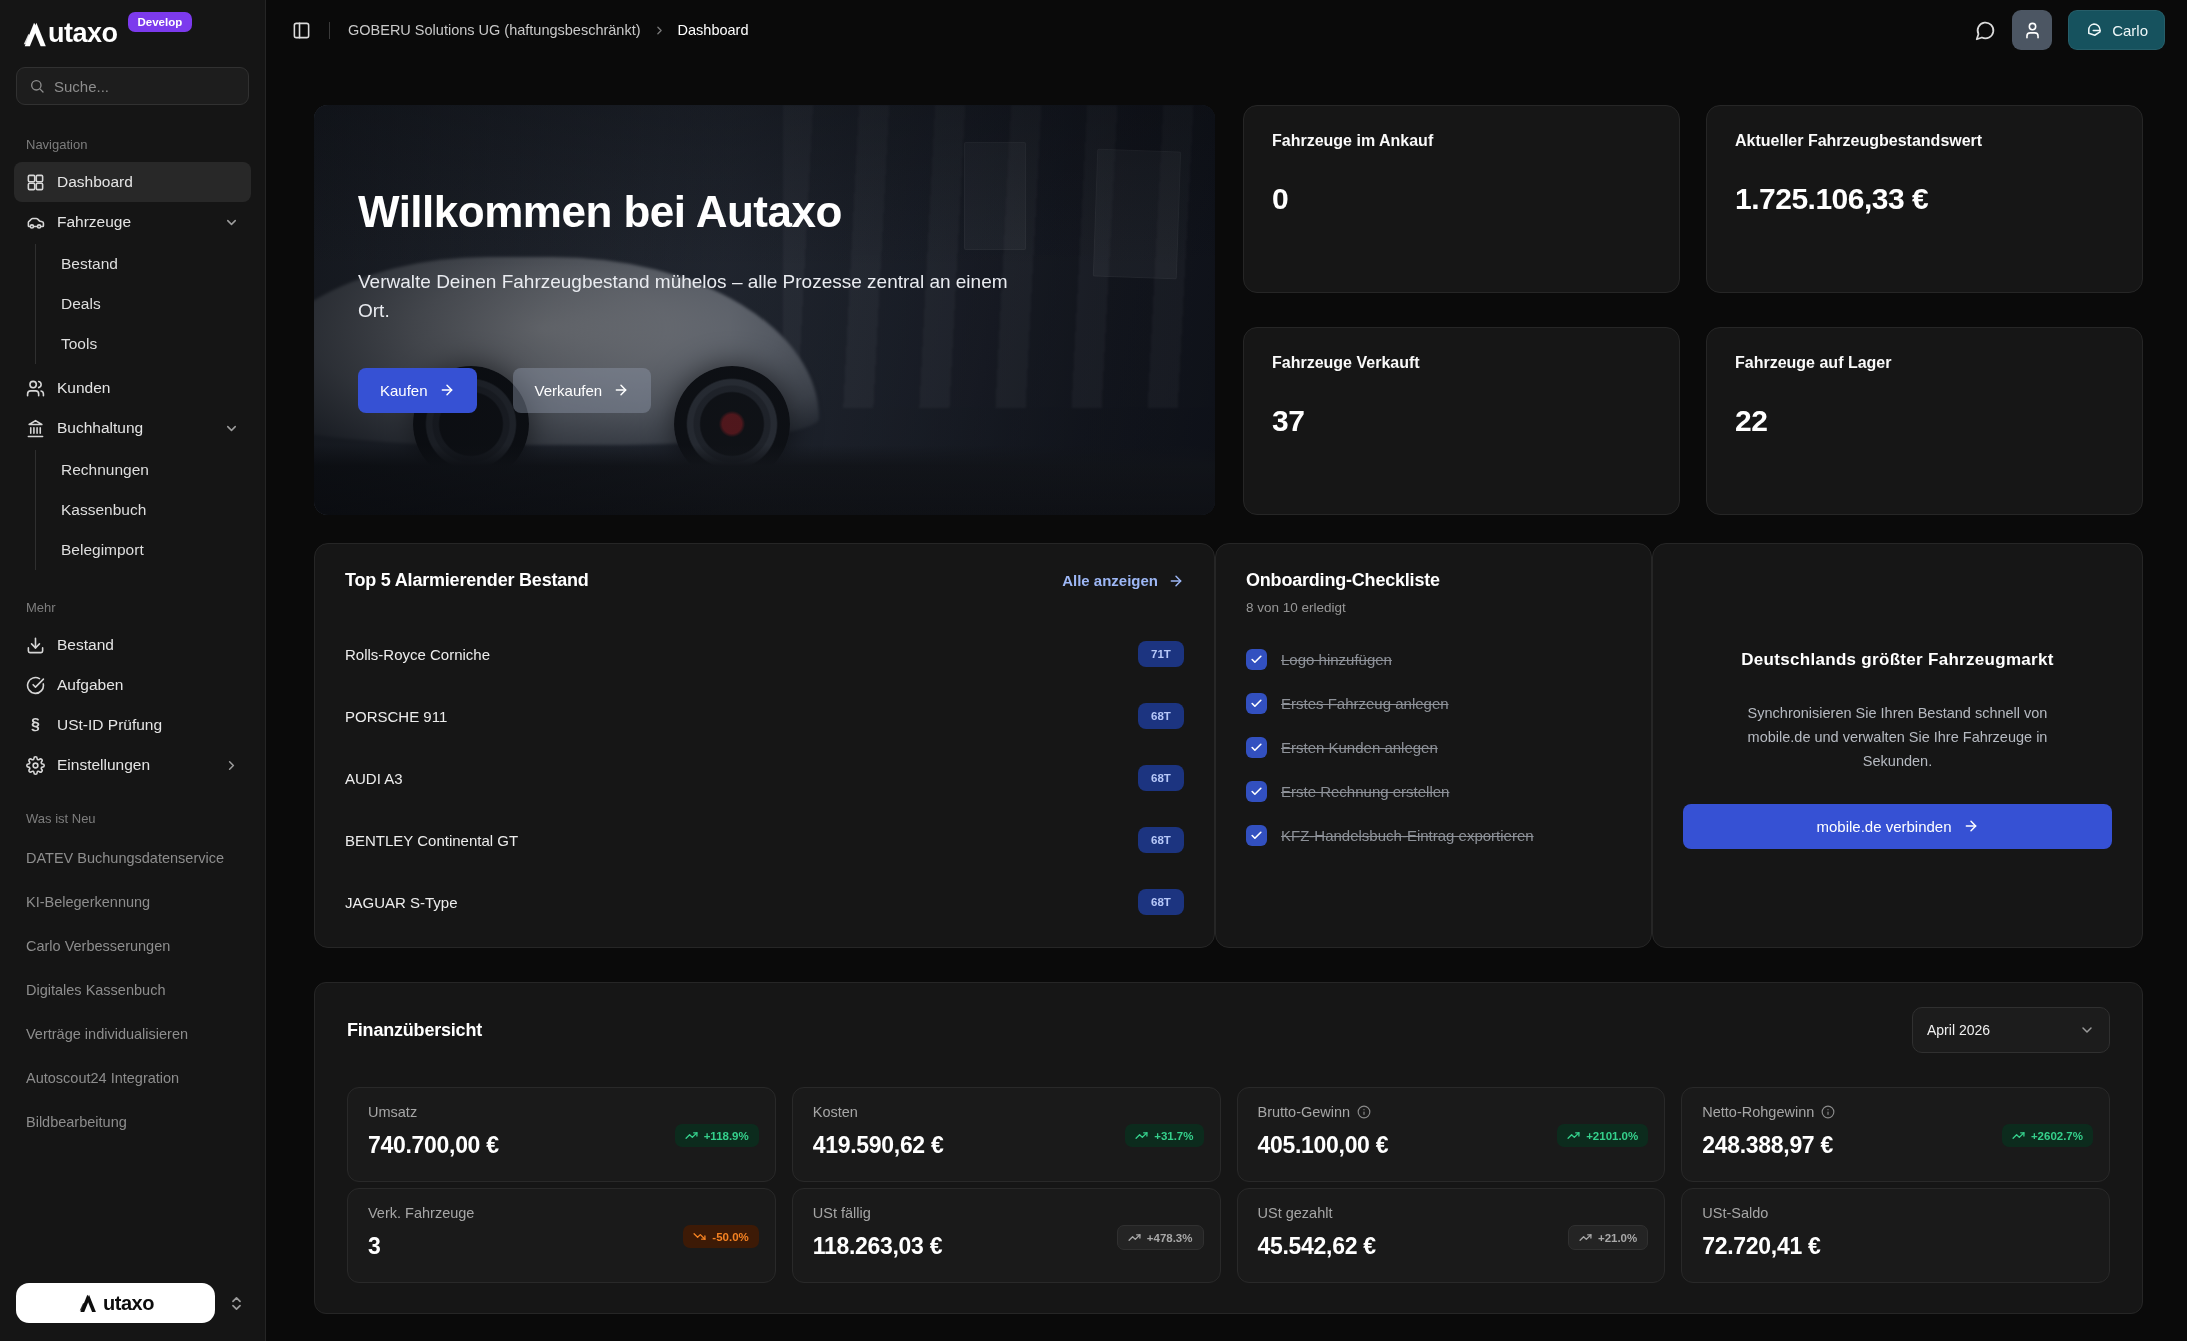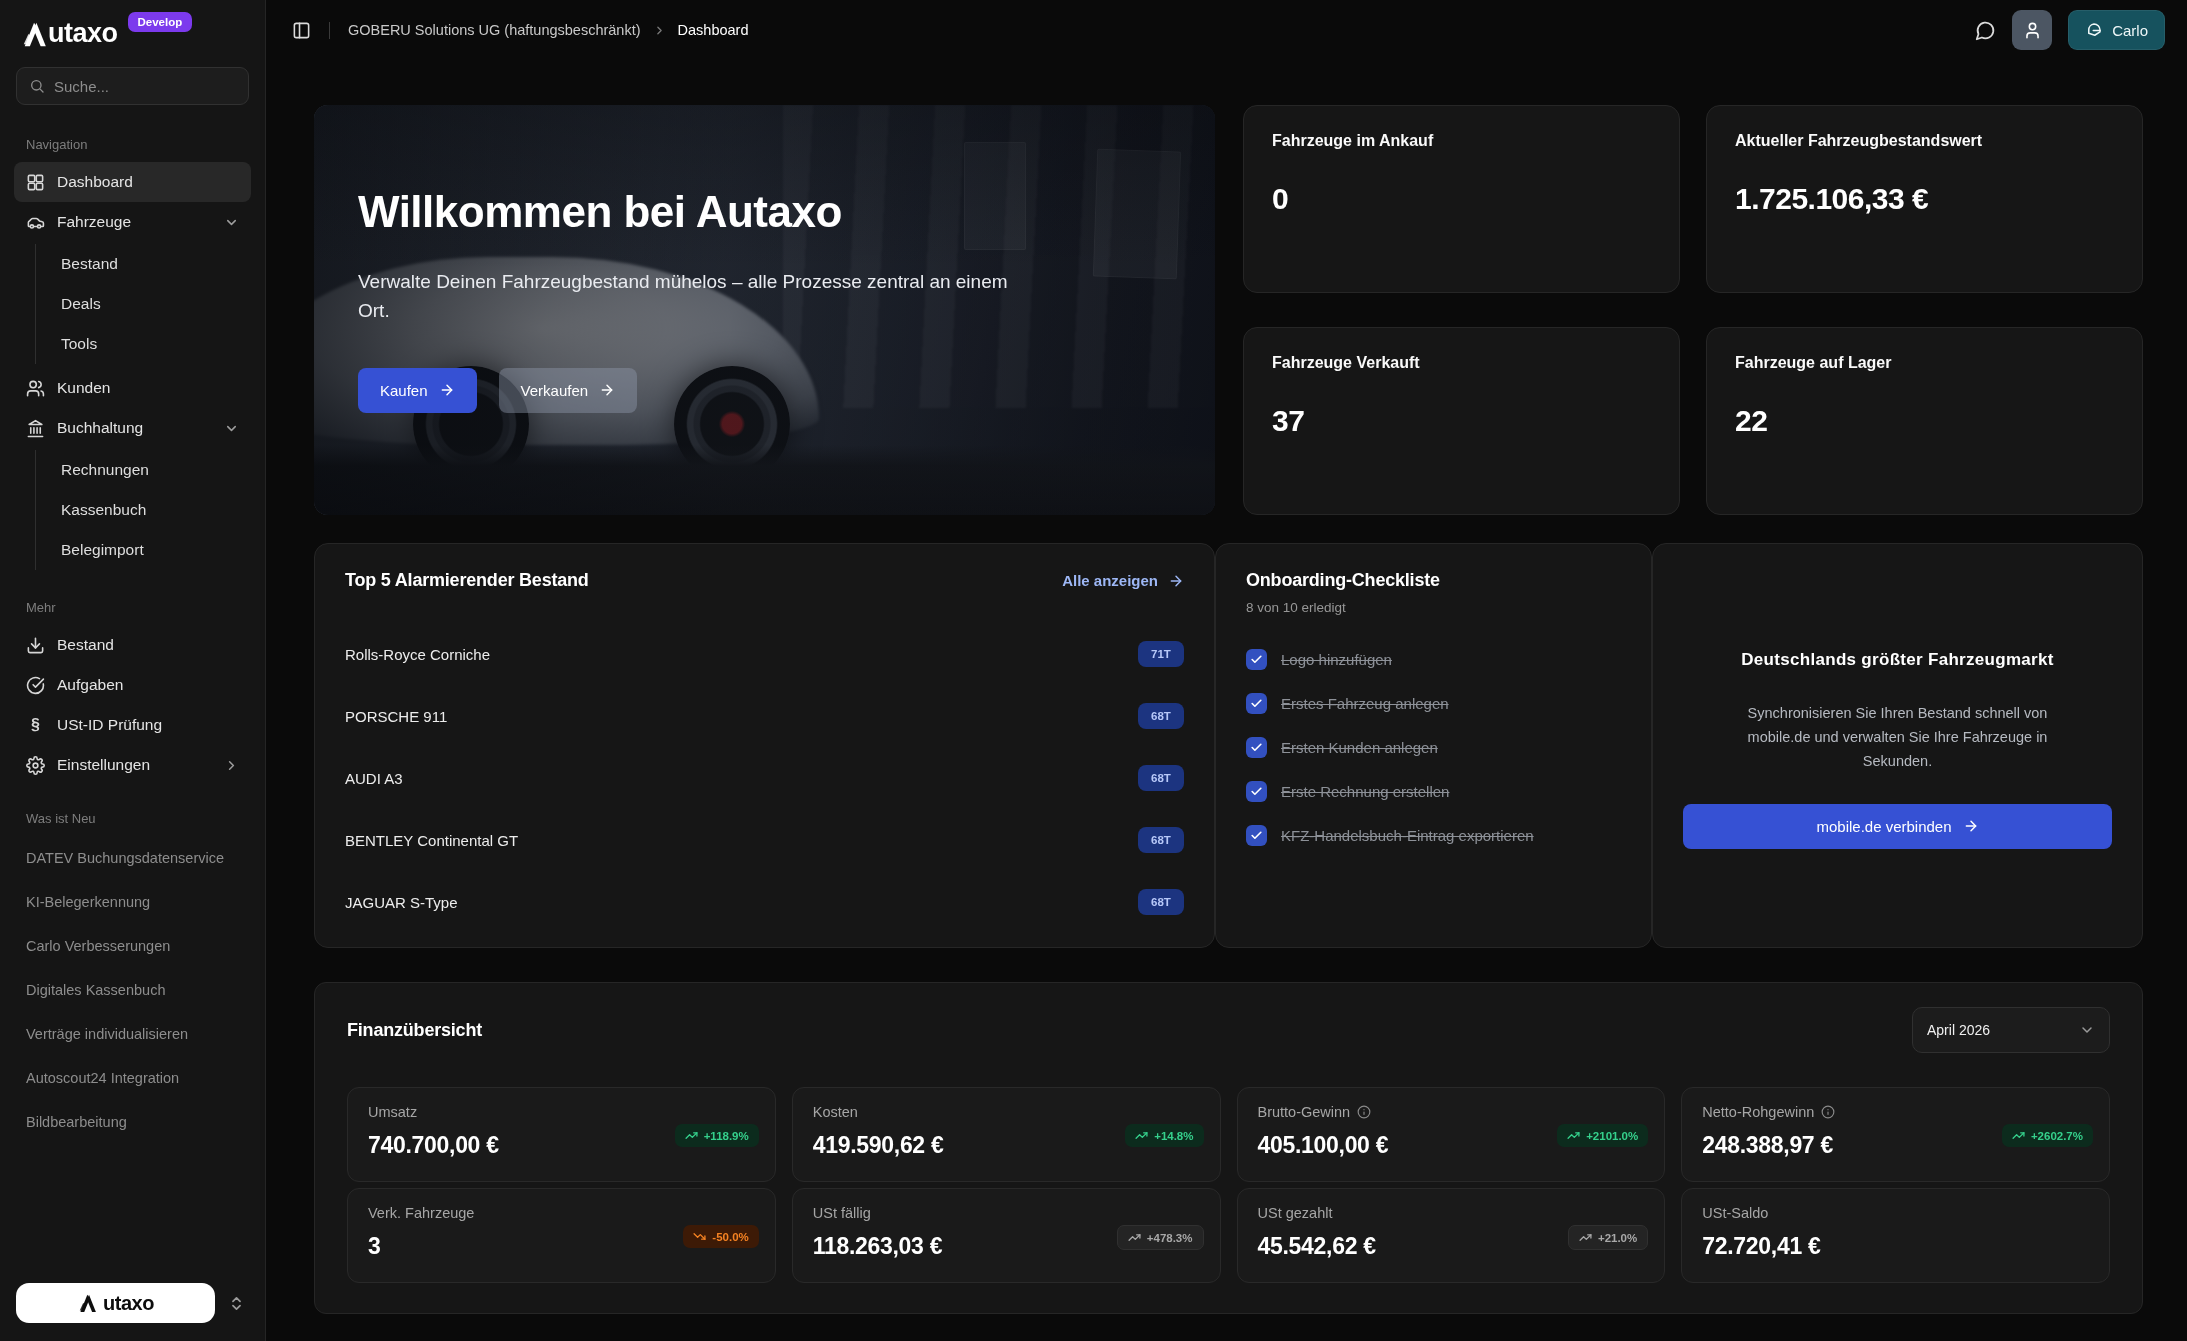--- a/index.html
+++ b/index.html
@@ -120,21 +120,21 @@
   .w2::after { content:""; position:absolute; inset:37%; border-radius:50%;
     background:radial-gradient(circle, #7c2026 0 45%, transparent 62%); }
   .hb-street { position:absolute; left:0; right:0; bottom:0; height:17%;
     background:linear-gradient(to top, #14161b, #191c22 70%, transparent); }
   .hb-shade { position:absolute; inset:0;
     background:linear-gradient(to bottom, rgba(7,9,13,.35), transparent 40%),
                linear-gradient(90deg, rgba(7,9,13,.72), rgba(7,9,13,.38) 46%, rgba(9,11,16,.5)); }
   .hero-content { position:relative; z-index:2; height:100%; padding:40px 44px; display:flex; flex-direction:column; }
   .hero-title { font-size:44px; font-weight:700; letter-spacing:-0.5px; margin-top:42px; }
   .hero-sub { font-size:19px; color:#e9ebf0; line-height:1.55; margin-top:30px; max-width:650px; }
-  .hero-actions { display:flex; gap:22px; margin-top:42px; }
+  .hero-actions { display:flex; gap:36px; margin-top:42px; }
   .btn { display:inline-flex; align-items:center; gap:11px; height:45px; padding:0 22px;
     border:none; border-radius:8px; font-size:15px; font-weight:500; color:#fff; cursor:pointer;
     font-family:"Liberation Sans", sans-serif; }
   .btn .ic { width:16px; height:16px; }
   .btn-primary { background:#3651d4; }
   .btn-ghost { background:rgba(146,156,173,.42); }
 
   .stats-grid { display:grid; grid-template-columns:1fr 1fr; gap:34px 26px; }
   .card { background:#161616; border:1px solid #262626; border-radius:14px; }
   .stat-card { padding:26px 28px; height:188px; }
@@ -571,21 +571,21 @@
           <div class="metric">
             <div class="m-label">
                 <span>Kosten</span>
               </div>
             <div class="m-value">419.590,62 €</div>
             <div class="m-badge tone-green">
               <svg class="ic" viewBox="0 0 24 24" fill="none" stroke="currentColor" stroke-width="2.4" stroke-linecap="round" stroke-linejoin="round">
                   <polyline points="22 7 13.5 15.5 8.5 10.5 2 17"></polyline>
                   <polyline points="16 7 22 7 22 13"></polyline>
                 </svg>
-              <span>+14.8%</span>
+              <span>+31.7%</span>
             </div>
           </div>
 
           <div class="metric">
             <div class="m-label">
               <span>Brutto-Gewinn</span>
               <svg class="ic" viewBox="0 0 24 24" fill="none" stroke="currentColor" stroke-width="2" stroke-linecap="round" stroke-linejoin="round">
                   <circle cx="12" cy="12" r="10"></circle>
                   <path d="M12 16v-4"></path>
                   <path d="M12 8h.01"></path>

